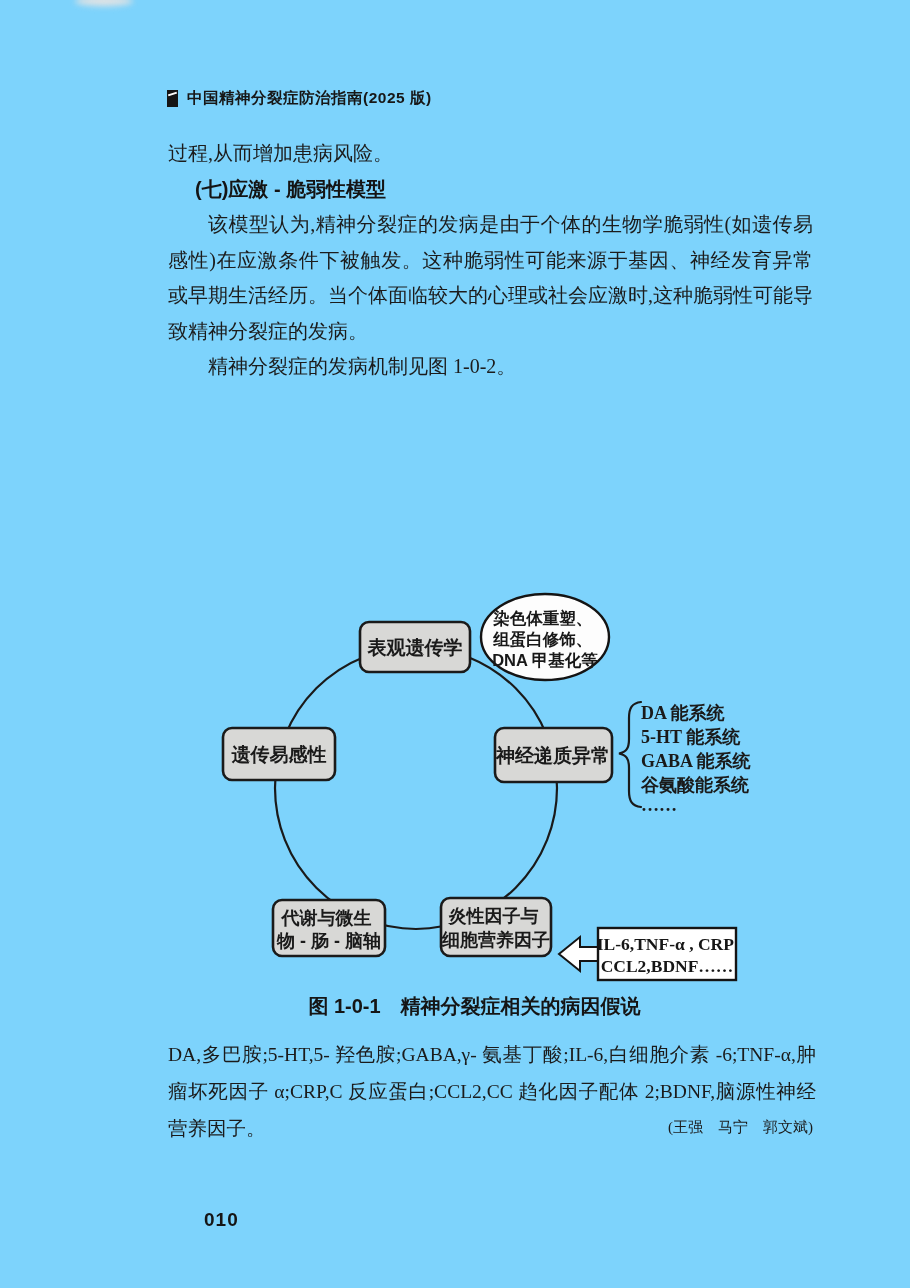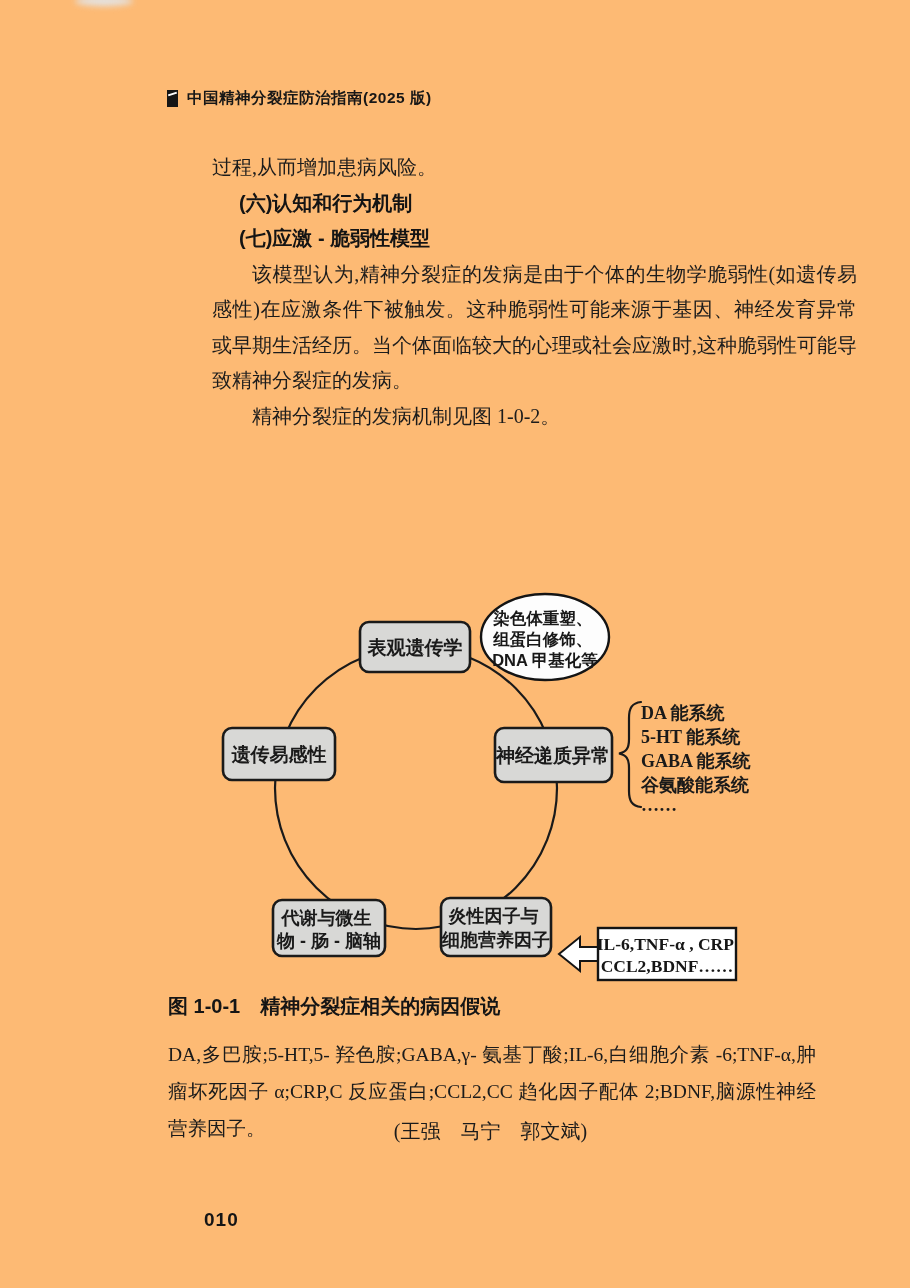--- a/index.html
+++ b/index.html
@@ -1,56 +1,55 @@
 <!DOCTYPE html>
 <html><head>
 <meta charset="utf-8">
 <style>
   html,body{margin:0;padding:0;}
   body{background:#ffffff;font-family:"Liberation Serif",serif;color:#1c1c1c;}
-  .page{position:relative;width:910px;height:1288px;background:#fdba74;overflow:hidden;}
+  .page{position:relative;width:910px;height:1288px;background:#7dd3fc;overflow:hidden;}
   .scan-smudge{position:absolute;left:75px;top:-4px;width:58px;height:10px;background:#e3e3e3;border-radius:50%;filter:blur(3px);}
 
   .page-header{position:absolute;left:167px;top:88px;display:flex;align-items:center;gap:9px;}
   .header-marker{width:11px;height:17px;background:#151515;position:relative;}
   .header-marker::after{content:"";position:absolute;left:1px;top:3px;width:9px;height:2px;background:#fff;transform:rotate(-18deg);}
   .header-title{font-family:"Liberation Sans",sans-serif;font-size:15.5px;font-weight:600;letter-spacing:0.5px;color:#171717;}
 
-  .body-text{position:absolute;left:168px;top:150px;width:645px;font-size:20px;line-height:35.5px;text-align:justify;margin-left:44px;}
+  .body-text{position:absolute;left:168px;top:136px;width:645px;font-size:20px;line-height:35.5px;text-align:justify;}
   .body-text p{margin:0;}
   .para{text-indent:40px;}
   .noindent{text-indent:0;}
   .section-heading{font-family:"Liberation Sans",sans-serif;font-weight:bold;font-size:20px;text-indent:27px;color:#141414;}
 
   svg.diagram{position:absolute;left:0;top:0;pointer-events:none;}
   .node-label{font-family:"Liberation Sans",sans-serif;font-weight:bold;fill:#1a1a1a;text-anchor:middle;}
   .ellipse-label{font-family:"Liberation Sans",sans-serif;font-weight:bold;font-size:16.5px;fill:#181818;text-anchor:middle;}
   .list-label{font-family:"Liberation Serif",serif;font-weight:bold;font-size:18px;fill:#1a1a1a;}
   .callout-label{font-family:"Liberation Serif",serif;font-weight:bold;font-size:17.5px;fill:#161616;text-anchor:middle;}
 
-  .figure-caption{position:absolute;left:168px;top:993px;width:645px;text-align:left;
+  .figure-caption{position:absolute;left:152px;top:993px;width:645px;text-align:center;
     font-family:"Liberation Sans",sans-serif;font-weight:bold;font-size:20px;color:#151515;}
   .figure-notes{position:absolute;left:168px;top:1036px;width:648px;font-size:19.5px;line-height:37px;text-align:justify;color:#1b1b1b;}
-  .authors-line{position:absolute;left:168px;top:1118px;width:645px;text-align:center;font-size:20px;color:#1b1b1b;}
+  .authors-line{position:absolute;left:168px;top:1118px;width:645px;text-align:right;font-size:15px;color:#1b1b1b;}
   .page-number{position:absolute;left:164px;top:1209px;font-family:"Liberation Sans",sans-serif;font-weight:600;font-size:19px;color:#151515;letter-spacing:1px;margin-left:40px;}
 </style>
 </head>
 <body>
 
 <div class="page">
   <div class="scan-smudge"></div>
 
   <div class="page-header">
     <span class="header-marker"></span>
     <span class="header-title">中国精神分裂症防治指南(2025 版)</span>
   </div>
 
   <div class="body-text">
     <p class="noindent">过程,从而增加患病风险。</p>
-    <p class="section-heading">(六)认知和行为机制</p>
     <p class="section-heading">(七)应激 - 脆弱性模型</p>
     <p class="para">该模型认为,精神分裂症的发病是由于个体的生物学脆弱性(如遗传易感性)在应激条件下被触发。这种脆弱性可能来源于基因、神经发育异常或早期生活经历。当个体面临较大的心理或社会应激时,这种脆弱性可能导致精神分裂症的发病。</p>
     <p class="para">精神分裂症的发病机制见图 1-0-2。</p>
   </div>
 
   <svg class="diagram" width="910" height="1288" viewBox="0 0 910 1288">
 
     <circle cx="416" cy="788" r="141" fill="none" stroke="#1a1a1a" stroke-width="2.2"></circle>
 
     <ellipse cx="545" cy="637" rx="64" ry="43" fill="#fdfdfd" stroke="#141414" stroke-width="2.4"></ellipse>

